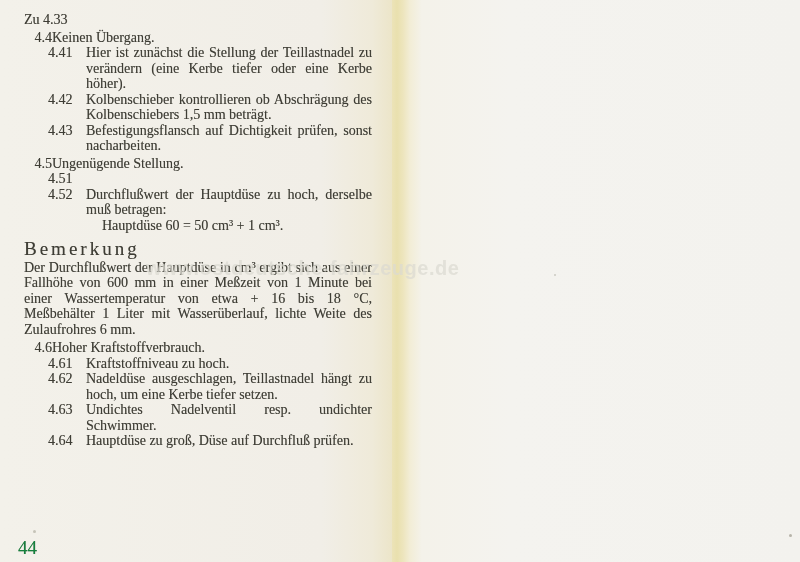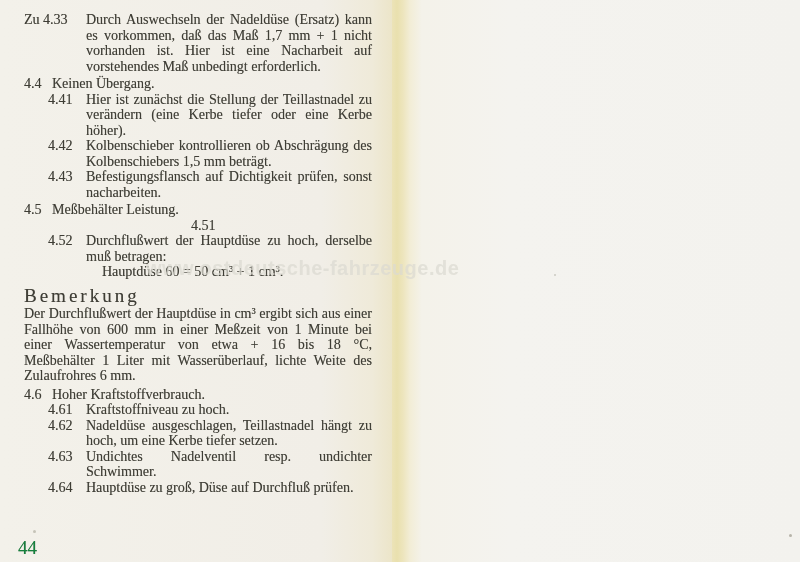--- a/index.html
+++ b/index.html
@@ -19,22 +19,22 @@
     background:linear-gradient(90deg,#ece3b8 0px,#e9e0ae 5px,#ede5bd 11px,#f2edd6 18px,#f4f2ea 30px,#f4f3ef 120px,#f3f2ee 100%);
   }
 
   .textcol {
     position:absolute; left:24px; top:12px; width:348px;
     font-size:14px; line-height:15.5px; color:#3e3d35;
     text-shadow:0.2px 0.2px 0.35px rgba(62,61,53,0.45);
   }
   .item { display:flex; }
   .item .lbl { flex:0 0 62px; }
-  .item.main .lbl { flex:0 0 28px; }
-  .item.sub { padding-left:24px;justify-content:center; }
+  .item.main .lbl { flex:0 0 28px;text-align:right; }
+  .item.sub { padding-left:24px; }
   .item.sub .lbl { flex:0 0 38px; }
   .item .txt { flex:1 1 auto; text-align:justify; }
   .item.main { margin-top:2px; }
   .mt3 { margin-top:3px !important; }
 
   .formula { margin-left:78px; }
 
   .note-head {
     margin-top:8px; font-size:19px; letter-spacing:3px;
   }
@@ -66,21 +66,20 @@
 
 <div class="scan">
 
   <div class="page-left"></div>
   <div class="page-right"></div>
 
   <div class="textcol">
 
     <div class="item zu">
       <span class="lbl">Zu 4.33</span>
-      <span class="txt">Durch Auswechseln der Nadeldüse (Ersatz) kann es vorkommen, daß das Maß 1,7 mm + 1 nicht vorhanden ist. Hier ist eine Nacharbeit auf vorstehendes Maß unbedingt erforderlich.</span>
     </div>
 
     <div class="item main">
       <span class="lbl">4.4</span>
       <span class="txt">Keinen Übergang.</span>
     </div>
 
     <div class="item sub">
       <span class="lbl">4.41</span>
       <span class="txt">Hier ist zunächst die Stellung der Teillastnadel zu verändern (eine Kerbe tiefer oder eine Kerbe höher).</span>
@@ -91,21 +90,21 @@
       <span class="txt">Kolbenschieber kontrollieren ob Abschrägung des Kolbenschiebers 1,5 mm beträgt.</span>
     </div>
 
     <div class="item sub">
       <span class="lbl">4.43</span>
       <span class="txt">Befestigungsflansch auf Dichtigkeit prüfen, sonst nacharbeiten.</span>
     </div>
 
     <div class="item main">
       <span class="lbl">4.5</span>
-      <span class="txt">Meßbehälter Leistung.</span>
+      <span class="txt">Ungenügende Stellung.</span>
     </div>
 
     <div class="item sub">
       <span class="lbl">4.51</span>
     </div>
 
     <div class="item sub">
       <span class="lbl">4.52</span>
       <span class="txt">Durchflußwert der Hauptdüse zu hoch, derselbe muß betragen:</span>
     </div>

